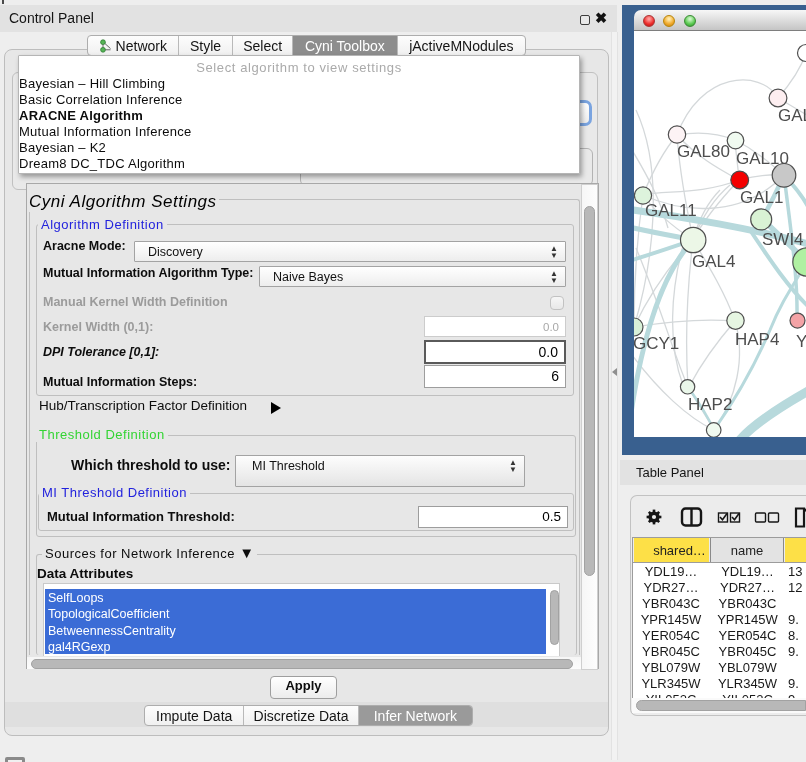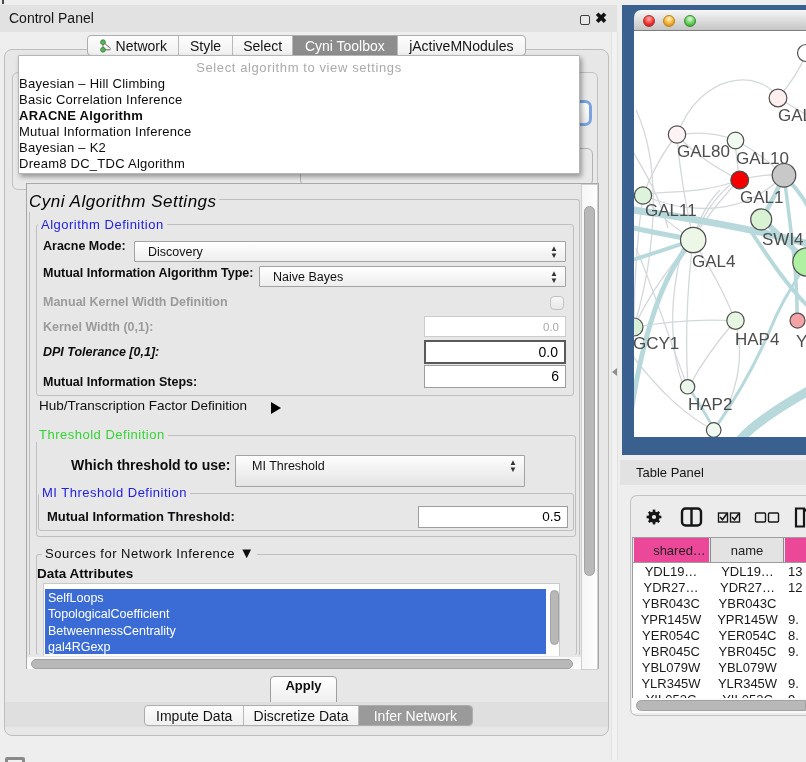--- a/index.html
+++ b/index.html
@@ -37,21 +37,21 @@
 
 
 #netframe { left:622px; top:5px; width:184px; height:450px; background:#39608f; }
 #nettitle { left:634px; top:10px; width:172px; height:21px; background:linear-gradient(#f7f7f7,#c5c5c5); border-top-left-radius:7px; border-bottom:1px solid #7e7e7e; }
 .light { position:absolute; top:15px; width:12px; height:12px; border-radius:50%; }
 #netcanvas { left:634px; top:31px; width:172px; height:406px; background:#ffffff; overflow:hidden; }
 
 #tpband { left:620px; top:460px; width:186px; height:25px; background:#e2e2e2; }
 #tpband span { position:absolute; left:16px; top:5px; font-size:13px; color:#151515; }
 #twin { left:630px; top:495px; width:180px; height:221px; background:#ececec; border:1px solid #c2c2c2; border-radius:7px 0 0 7px; border-right:none; }
-.hcell { position:absolute; top:538px; height:25px; background:#ec4899; font-size:13px; color:#222; display:flex; align-items:center; justify-content:center; }
+.hcell { position:absolute; top:538px; height:25px; background:#fde047; font-size:13px; color:#222; display:flex; align-items:center; justify-content:center; }
 .trow { position:absolute; width:176px; height:16px; font-size:13px; color:#1a1a1a; }
 .tc { position:absolute; top:0; text-align:center; }
 </style>
 </head>
 <body>
 <div class="abs" id="hdr"></div>
 <div class="abs" style="left:2px; top:0; width:2px; height:4px; background:#4a4a4a;"></div>
 <div class="abs" style="left:611px; top:32px; width:7px; height:728px; background:#f2f2f2; border-left:1px solid #e2e2e2; border-right:1px solid #e2e2e2;"></div>
 <div class="abs" style="left:612px; top:368px; width:0; height:0; border-top:4px solid transparent; border-bottom:4px solid transparent; border-right:5px solid #8f8f8f;"></div>
 <div class="abs" id="hdrtxt">Control Panel</div>
@@ -124,21 +124,21 @@
   <div style="position:absolute; left:1px; top:5px; width:501px; height:65px; background:#3b6cd6;"></div>
   <div style="position:absolute; left:4px; top:6px; color:#fff; font-size:12.5px; line-height:16.3px;">SelfLoops<br>TopologicalCoefficient<br>BetweennessCentrality<br>gal4RGexp</div>
   <div class="thumb" style="position:absolute; left:506px; top:6px; width:9px; height:55px;"></div>
 </div>
 
 <div class="abs vtrack" style="left:581px; top:184px; width:17px; height:486px;"></div>
 <div class="abs thumb" style="left:584px; top:206px; width:11px; height:370px;"></div>
 <div class="abs" style="left:27px; top:657px; width:554px; height:12px; background:linear-gradient(#f6f6f6,#fdfdfd);"></div>
 <div class="abs thumb" style="left:31px; top:659px; width:542px; height:10px;"></div>
 
-<div class="abs" style="left:270px; top:676px; width:67px; height:30px; background:linear-gradient(#ffffff,#ececec); border:1px solid #9e9e9e; border-radius:4px; text-align:center; font-size:13px; font-weight:bold; color:#0d0d0d; line-height:17px;">Apply</div>
+<div class="abs" style="left:270px; top:676px; width:67px; height:23px; background:linear-gradient(#ffffff,#ececec); border:1px solid #9e9e9e; border-radius:4px; text-align:center; font-size:13px; font-weight:bold; color:#0d0d0d; line-height:17px;">Apply</div>
 
 <div class="abs" style="left:5px; top:702px; width:603px; height:25px; background:#dfdfdf;"></div>
 <div class="abs tabbar" style="left:144px; top:705px; width:329px; font-size:14px;">
   <div class="tb" style="width:100px;">Impute Data</div>
   <div class="tb" style="width:115px;">Discretize Data</div>
   <div class="tb sel" style="width:114px; background:#9a9a9a;">Infer Network</div>
 </div>
 
 <div class="abs" id="popup">
   <div class="ph">Select algorithm to view settings</div>

